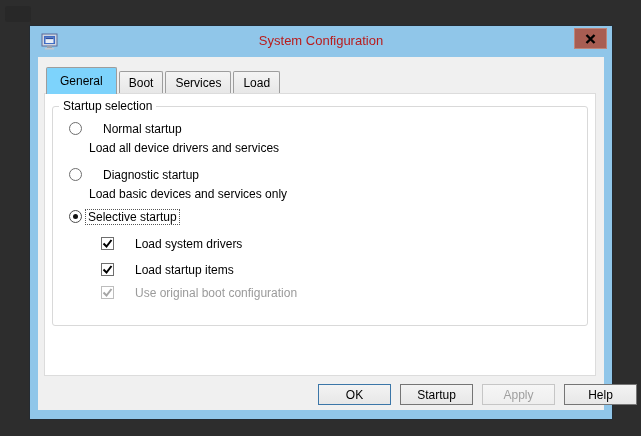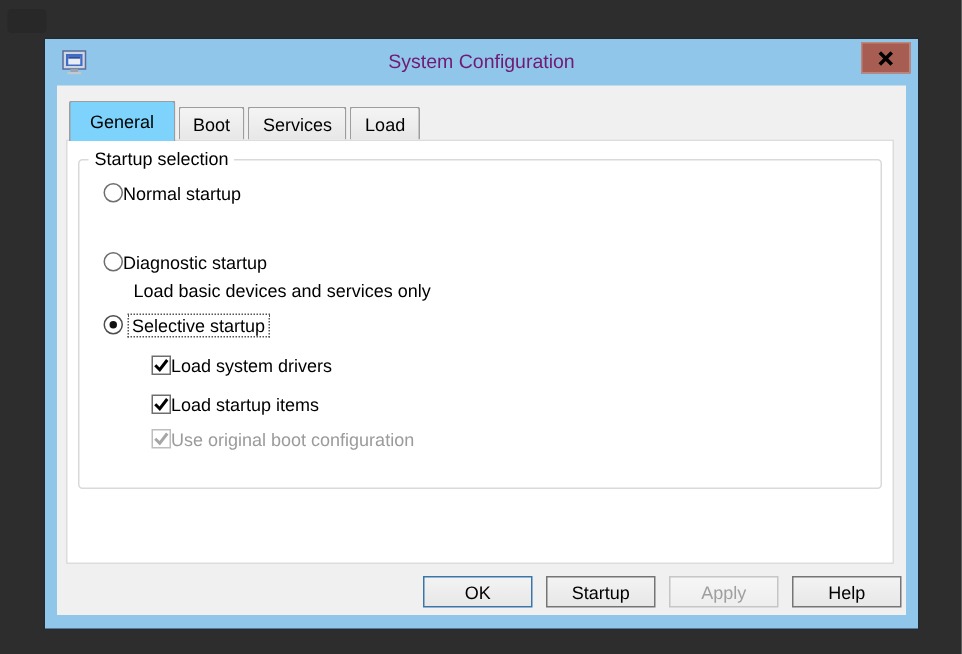--- a/index.html
+++ b/index.html
@@ -21,21 +21,21 @@
   
   .window {
     position:absolute; left:30px; top:26px; width:582px; height:393px;
     background:#90c6e9;
     box-shadow:0 0 0 1px rgba(20,40,60,.35);
   }
   .titlebar { position:absolute; left:0; top:0; width:100%; height:31px; }
   .app-icon { position:absolute; left:11px; top:7px; width:17px; height:17px; }
   .window-title {
     position:absolute; left:0; right:0; top:0; height:31px;
-    text-align:center; line-height:30px; font-size:13px; color:#701a75;
+    text-align:center; line-height:30px; font-size:13px; color:#b91c1c;
   }
   .close-btn {
     position:absolute; left:544px; top:2px; width:33px; height:21px;
     background:#a85d52; border:1px solid #bd8579;
     display:flex; align-items:center; justify-content:center;
     cursor:default;
   }
 
   
   .dialog {
@@ -78,21 +78,21 @@
   .opt-row { position:absolute; display:flex; align-items:center; height:15px; }
   .radio {
     width:13px; height:13px; border:1px solid #6e6e6e; border-radius:50%;
     background:#fff; flex:0 0 13px; position:relative;
   }
   .radio.selected { border-color:#4d4d4d; }
   .radio.selected .dot {
     position:absolute; left:3px; top:3px; width:5px; height:5px;
     border-radius:50%; background:#111;
   }
-  .opt-label { margin-left:0; white-space:nowrap; }
+  .opt-label { margin-left:21px; white-space:nowrap; }
   .opt-label.focused {
     border:1px dotted #555; padding:0 2px; margin-left:3px;
   }
   .opt-desc { position:absolute; white-space:nowrap; }
 
   .checkbox {
     width:13px; height:13px; border:1px solid #6e6e6e; background:#fff;
     flex:0 0 13px; display:flex; align-items:center; justify-content:center;
   }
   .cb-row.disabled .checkbox { border-color:#bdbdbd; }
@@ -108,20 +108,21 @@
   .row-cb3    { left:48px; top:178px; }
 
   
   .btn {
     position:absolute; top:327px; width:73px; height:21px;
     background:linear-gradient(#f3f3f3,#e7e7e7);
     border:1px solid #757575;
     font-family:"Liberation Sans", sans-serif; font-size:12px; color:#000;
     display:flex; align-items:center; justify-content:center;
     cursor:default;
+    margin-left:36px;
   }
   .btn-ok     { left:244px; border-color:#3b76a8; }
   .btn-cancel { left:326px; }
   .btn-apply  { left:408px; border-color:#c6c6c6; color:#9f9f9f;
                 background:linear-gradient(#f6f6f6,#eeeeee); }
   .btn-help   { left:490px; }
 </style>
 </head>
 <body>
 
@@ -165,20 +166,21 @@
       </div>
 
       <div class="tabpage">
         <div class="groupbox">
           <span class="groupbox-label">Startup selection</span>
 
           <div class="opt-row row-normal">
             <span class="radio"></span>
             <span class="opt-label">Normal startup</span>
           </div>
+          <div class="opt-desc desc-normal">Load all device drivers and services</div>
 
           <div class="opt-row row-diag">
             <span class="radio"></span>
             <span class="opt-label">Diagnostic startup</span>
           </div>
           <div class="opt-desc desc-diag">Load basic devices and services only</div>
 
           <div class="opt-row row-sel">
             <span class="radio selected">
                 <span class="dot"></span>

